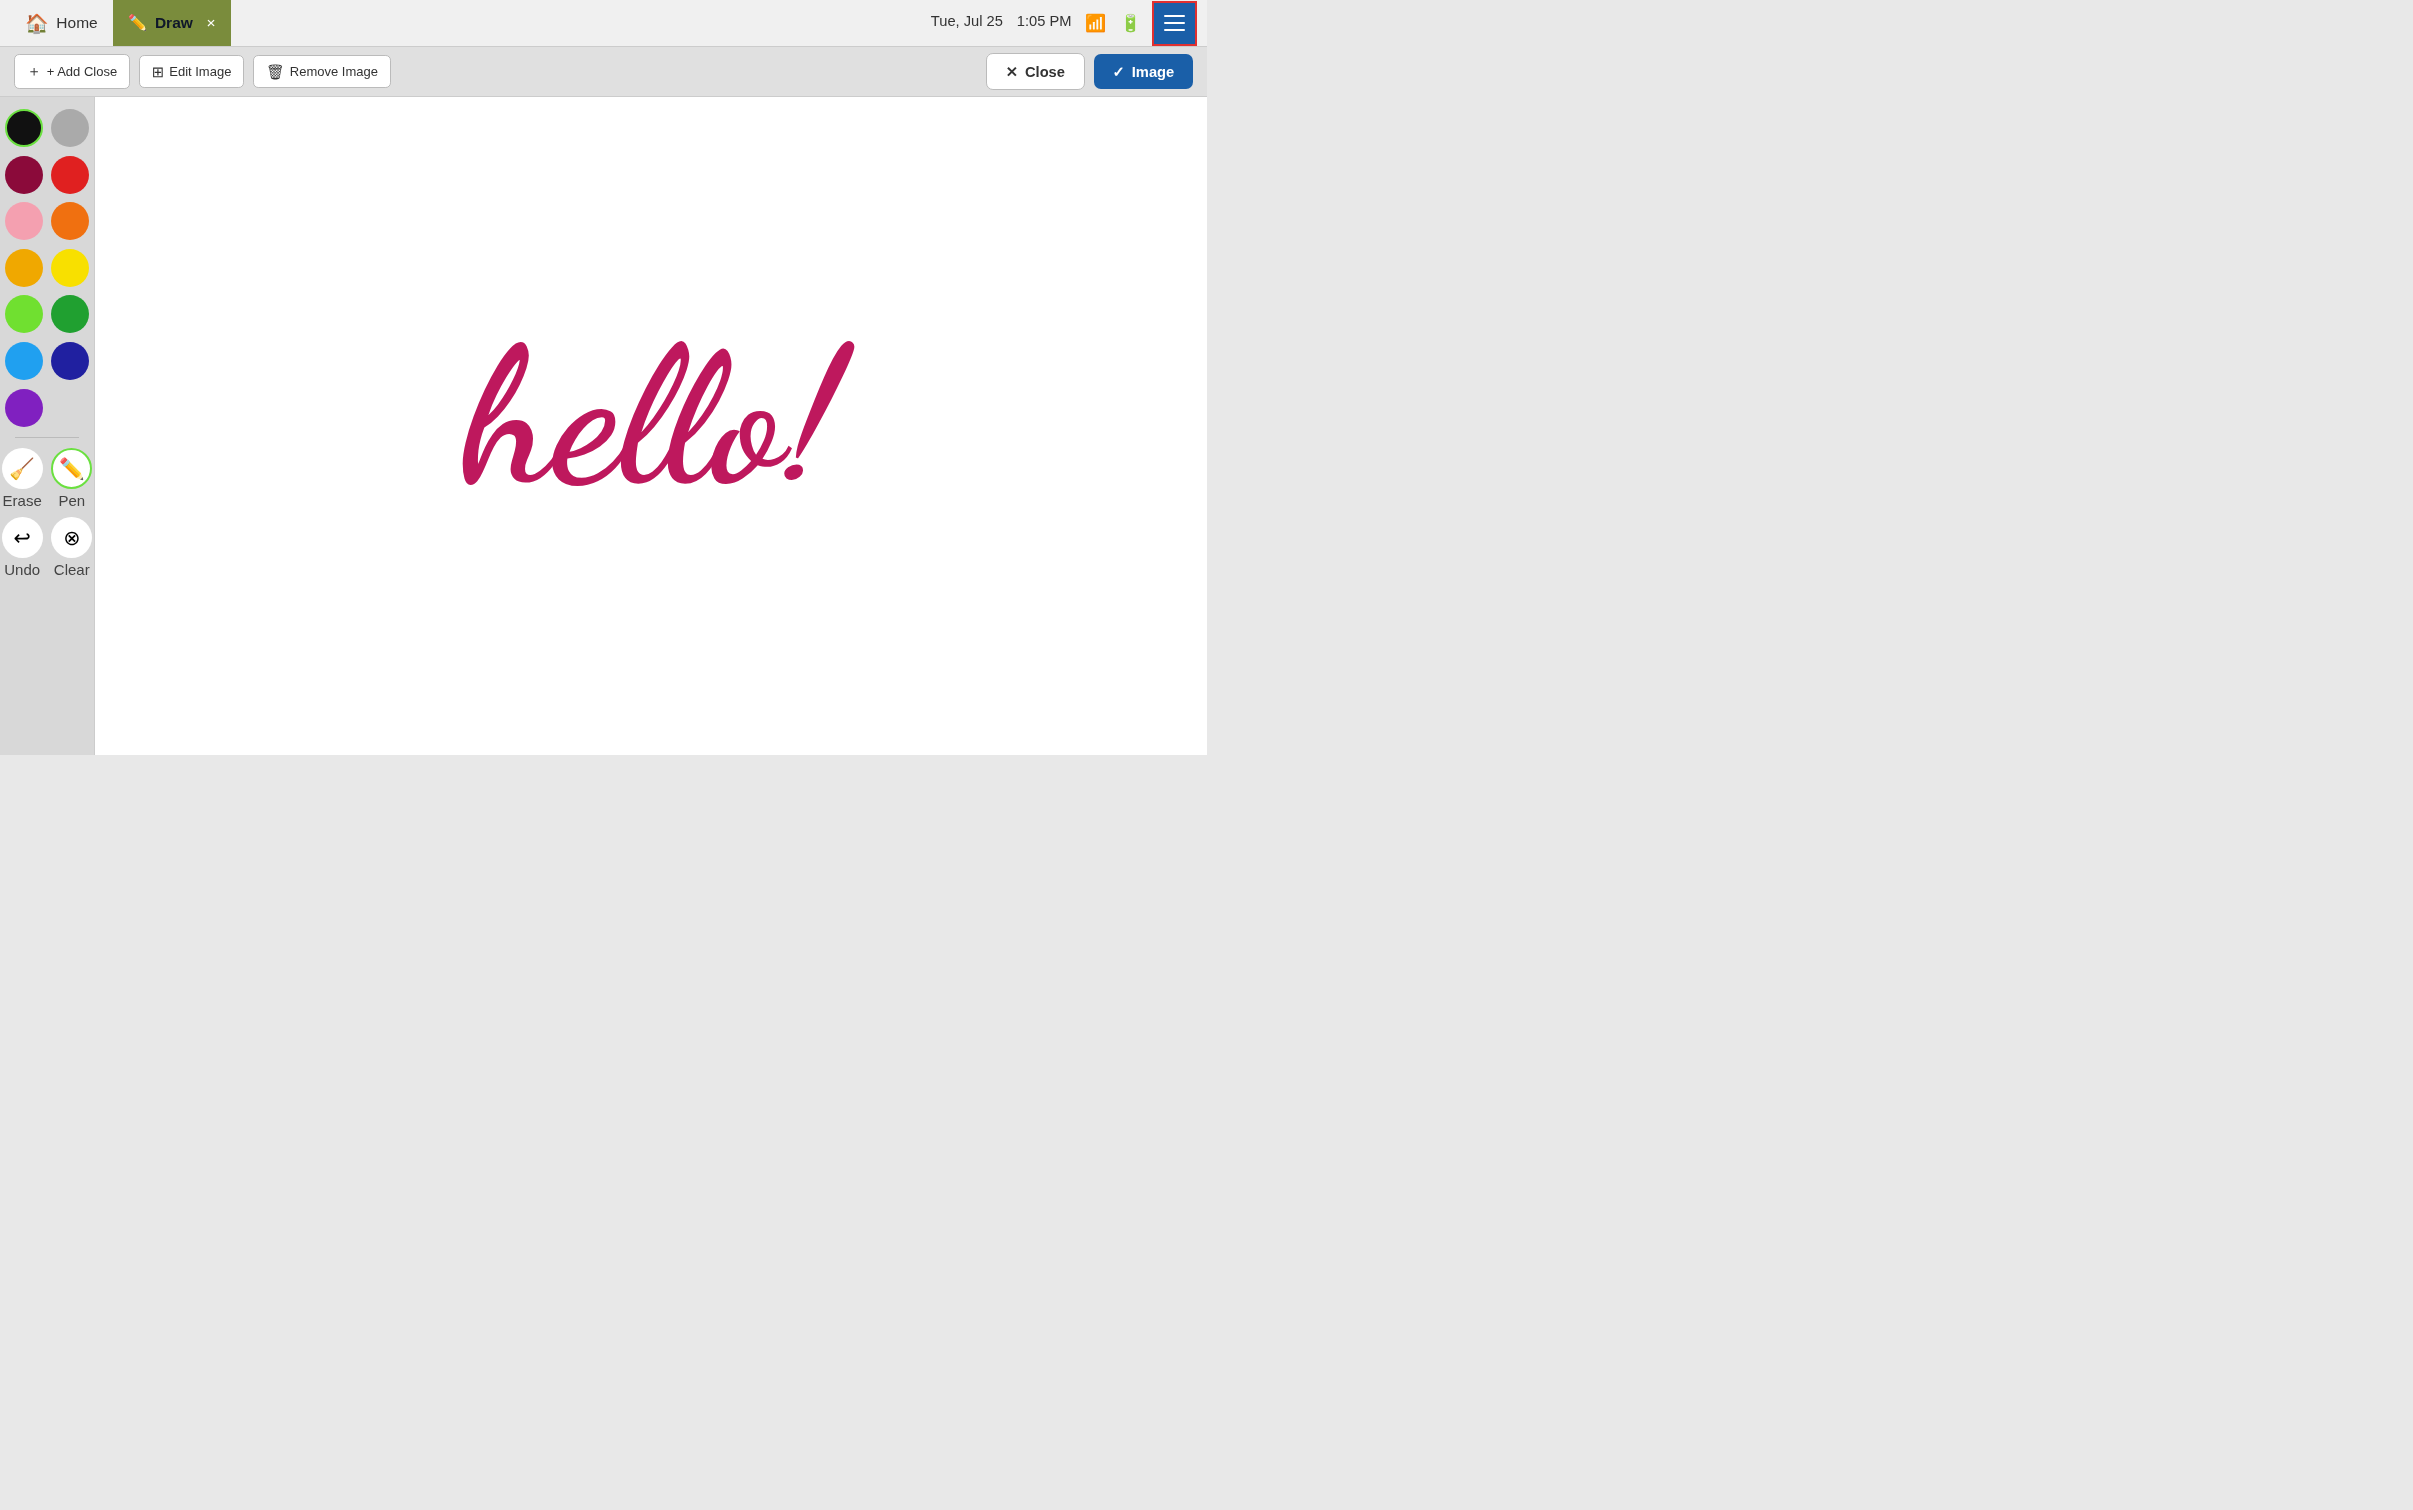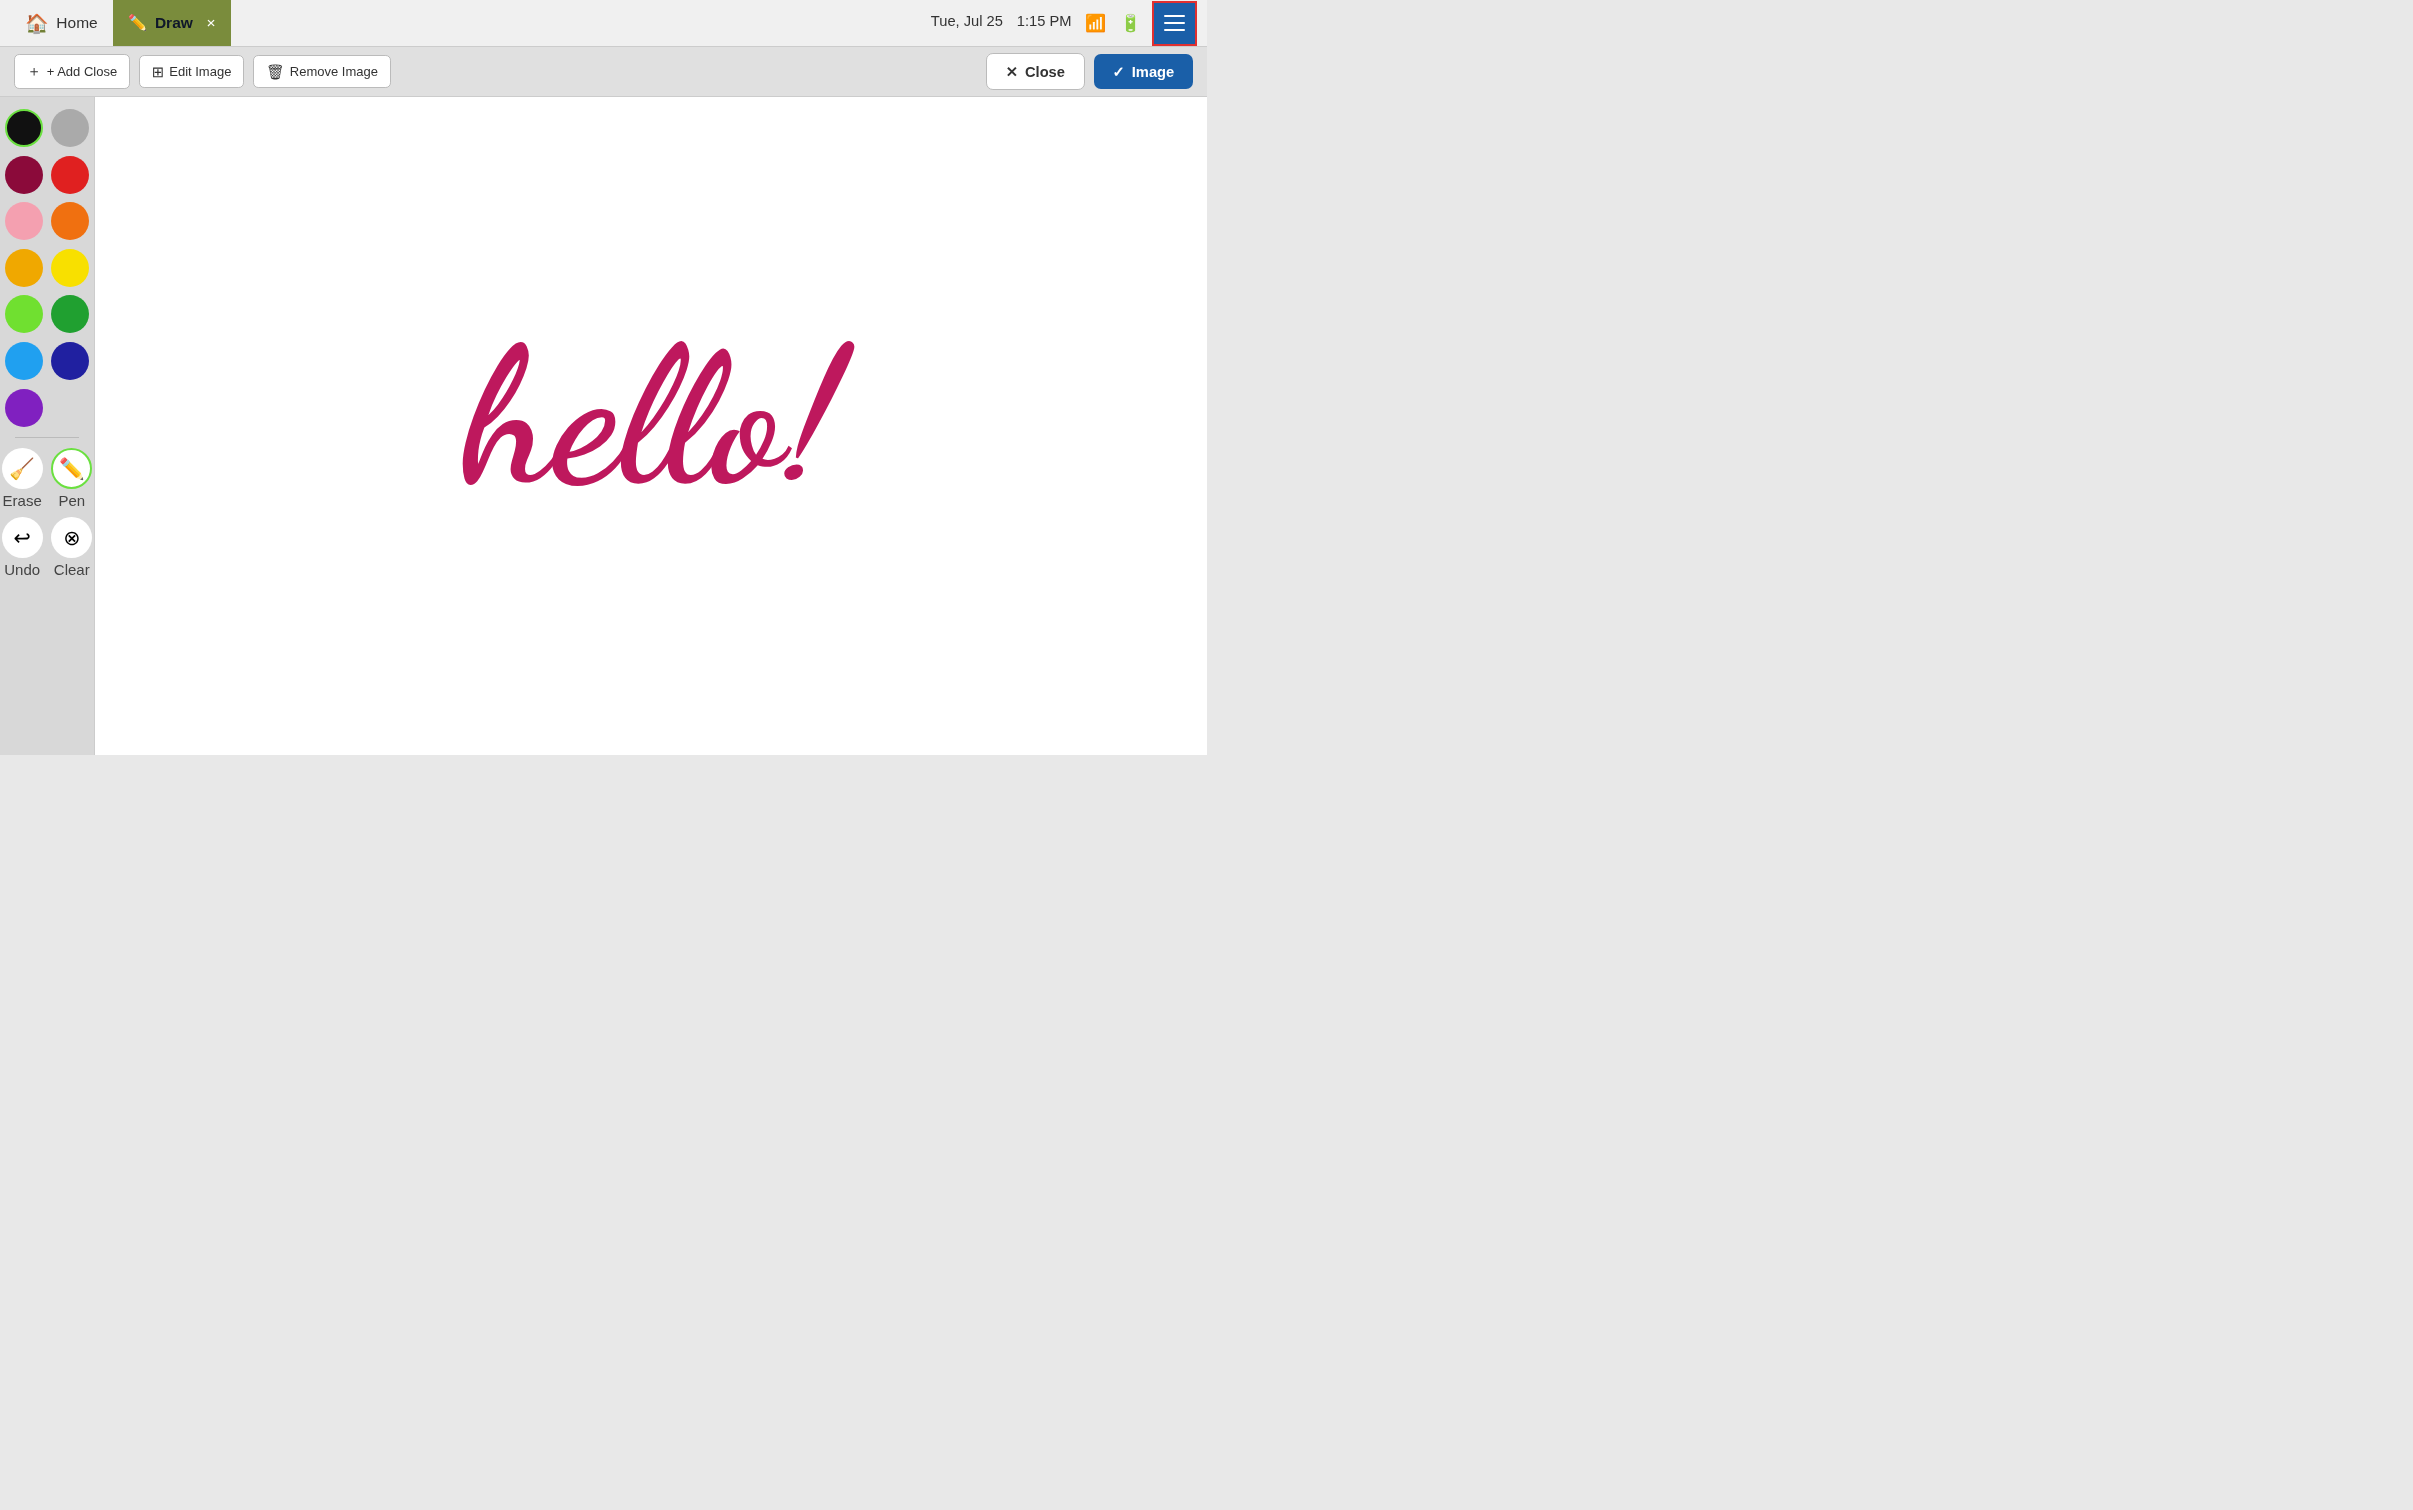--- a/index.html
+++ b/index.html
@@ -287,21 +287,21 @@
     <span class="home-label">Home</span>
   </div>
   <div class="draw-tab">
     <span class="draw-tab-icon">✏️</span>
     <span class="draw-tab-label">Draw</span>
     <span class="draw-tab-close">×</span>
   </div>
   <div class="top-bar-spacer"></div>
   <div class="status-area">
     <span class="status-datetime">Tue, Jul 25</span>
-    <span class="status-datetime">1:15 PM</span>
+    <span class="status-datetime">1:05 PM</span>
     <span class="wifi-icon">📶</span>
     <span class="battery-icon">🔋</span>
   </div>
   <div class="menu-button">
     <div class="menu-bar"></div>
     <div class="menu-bar"></div>
     <div class="menu-bar"></div>
   </div>
 </div>
 

